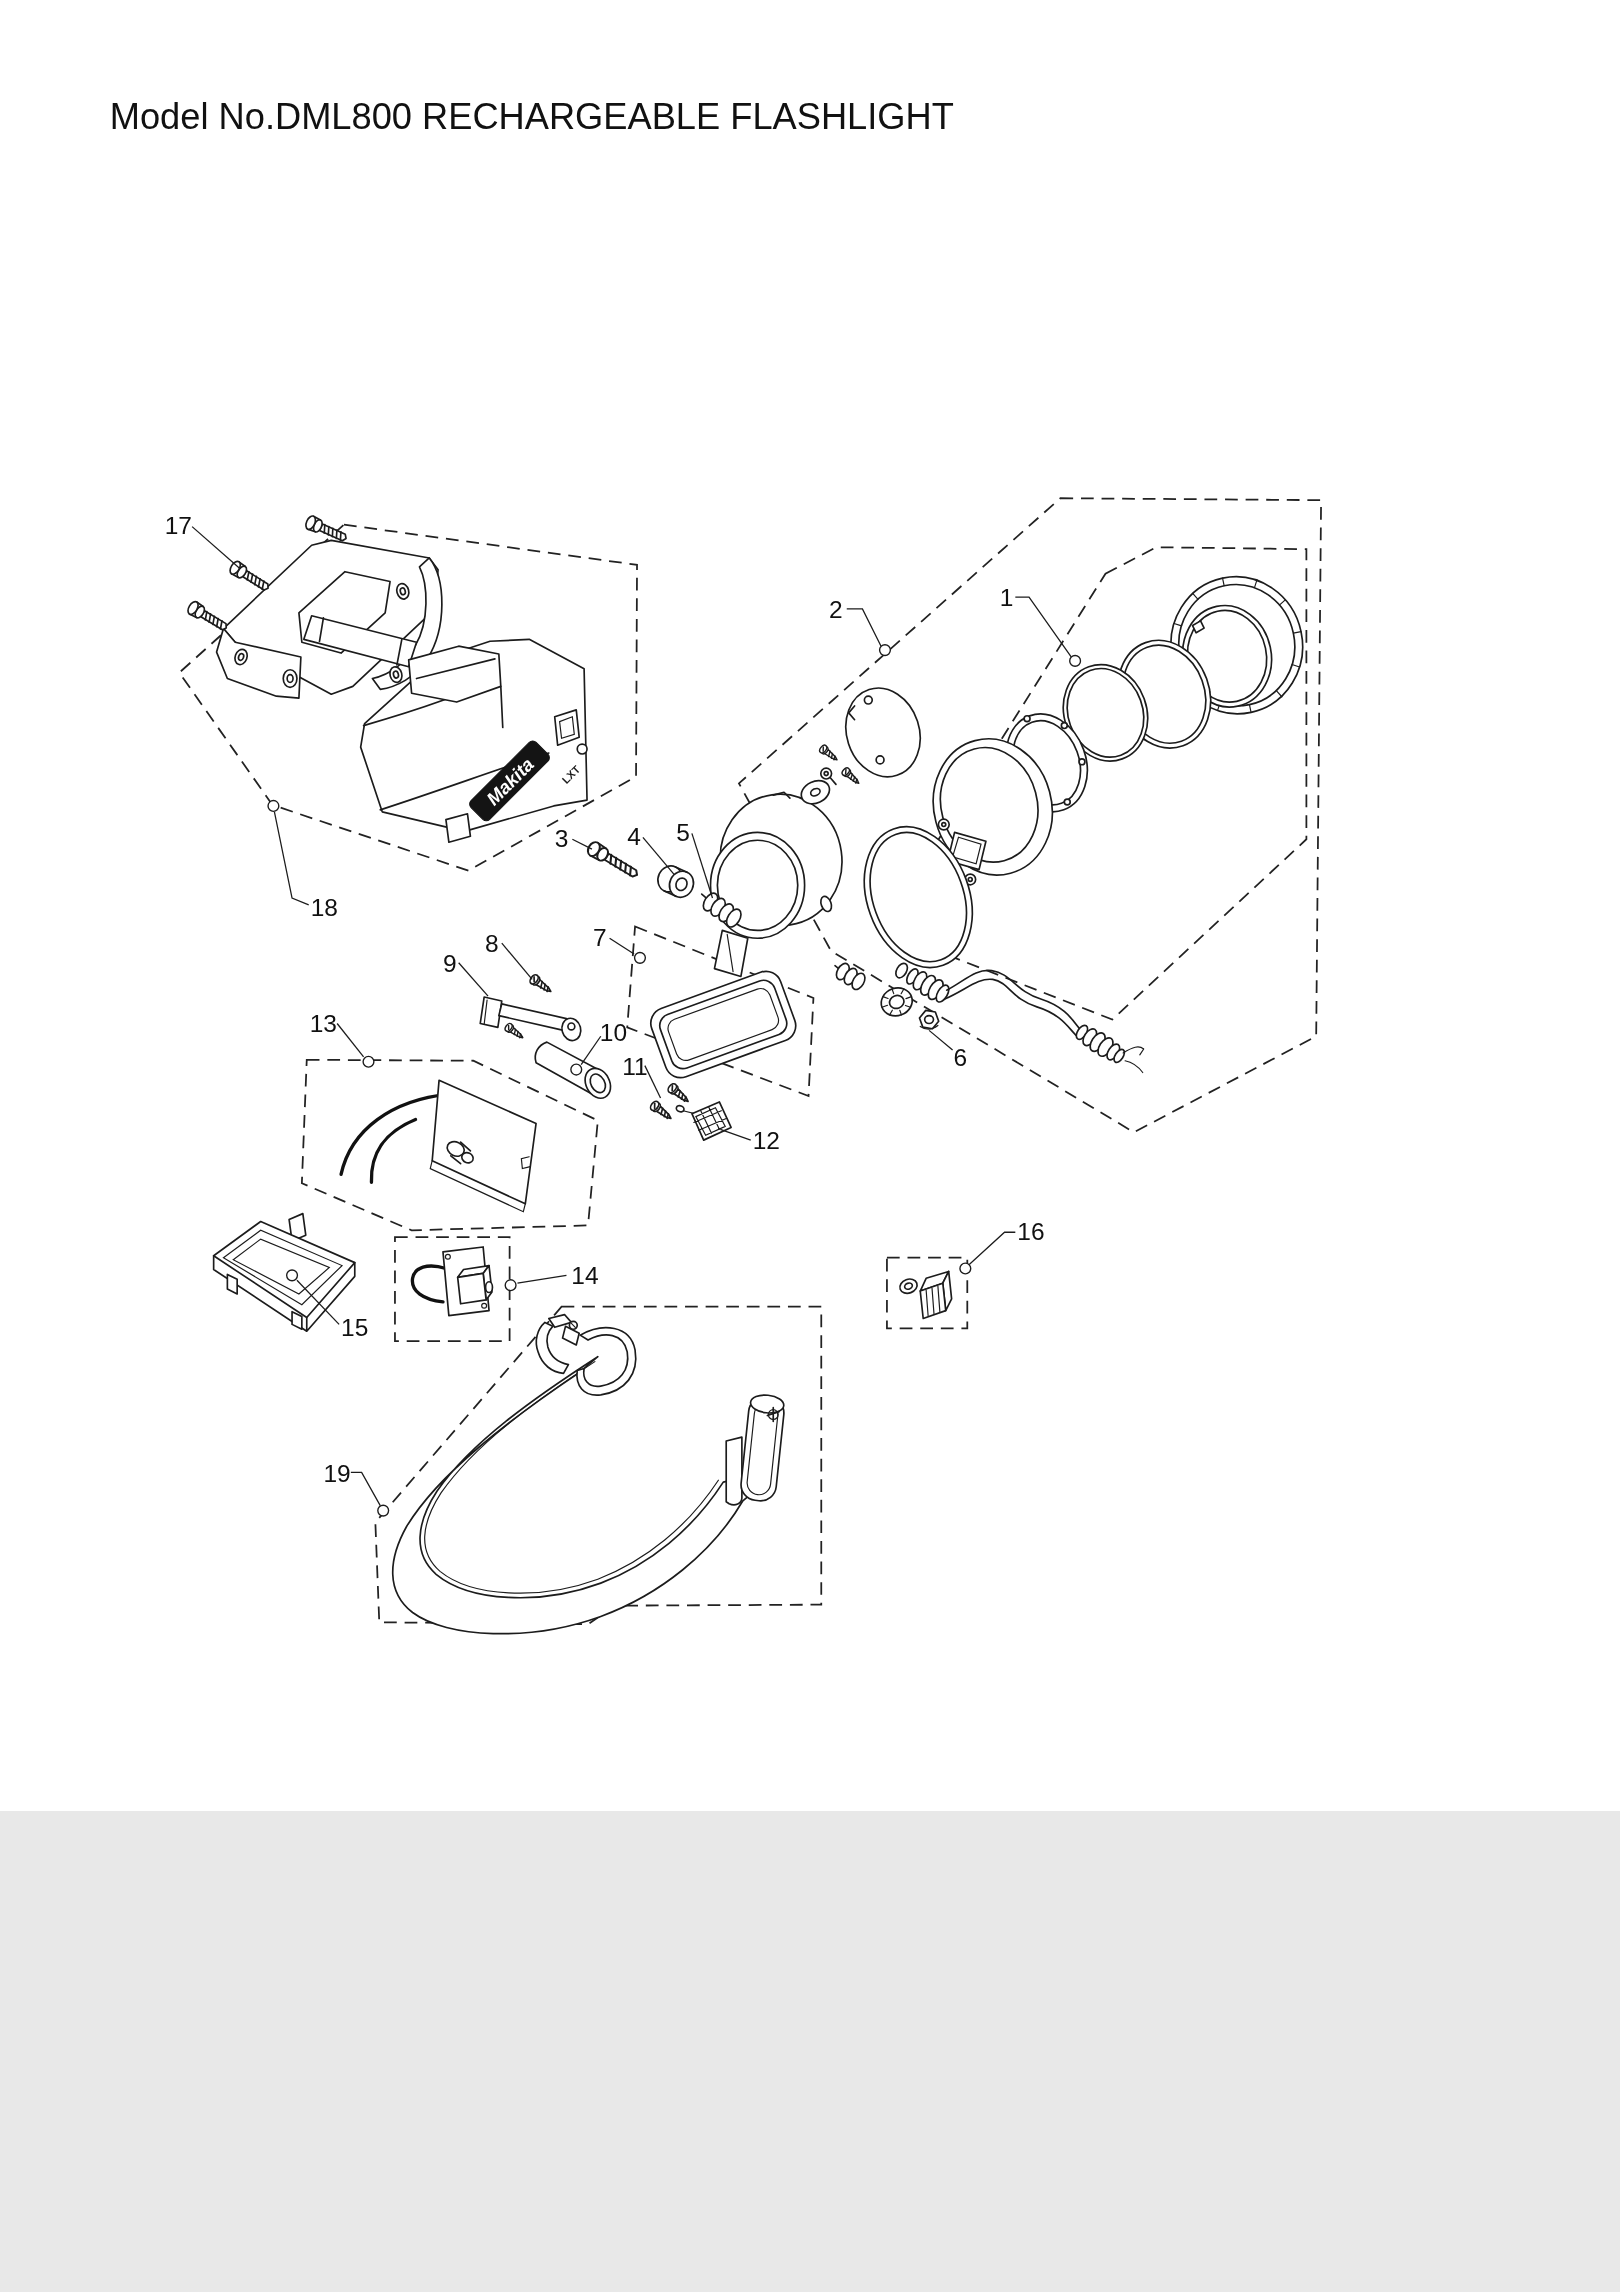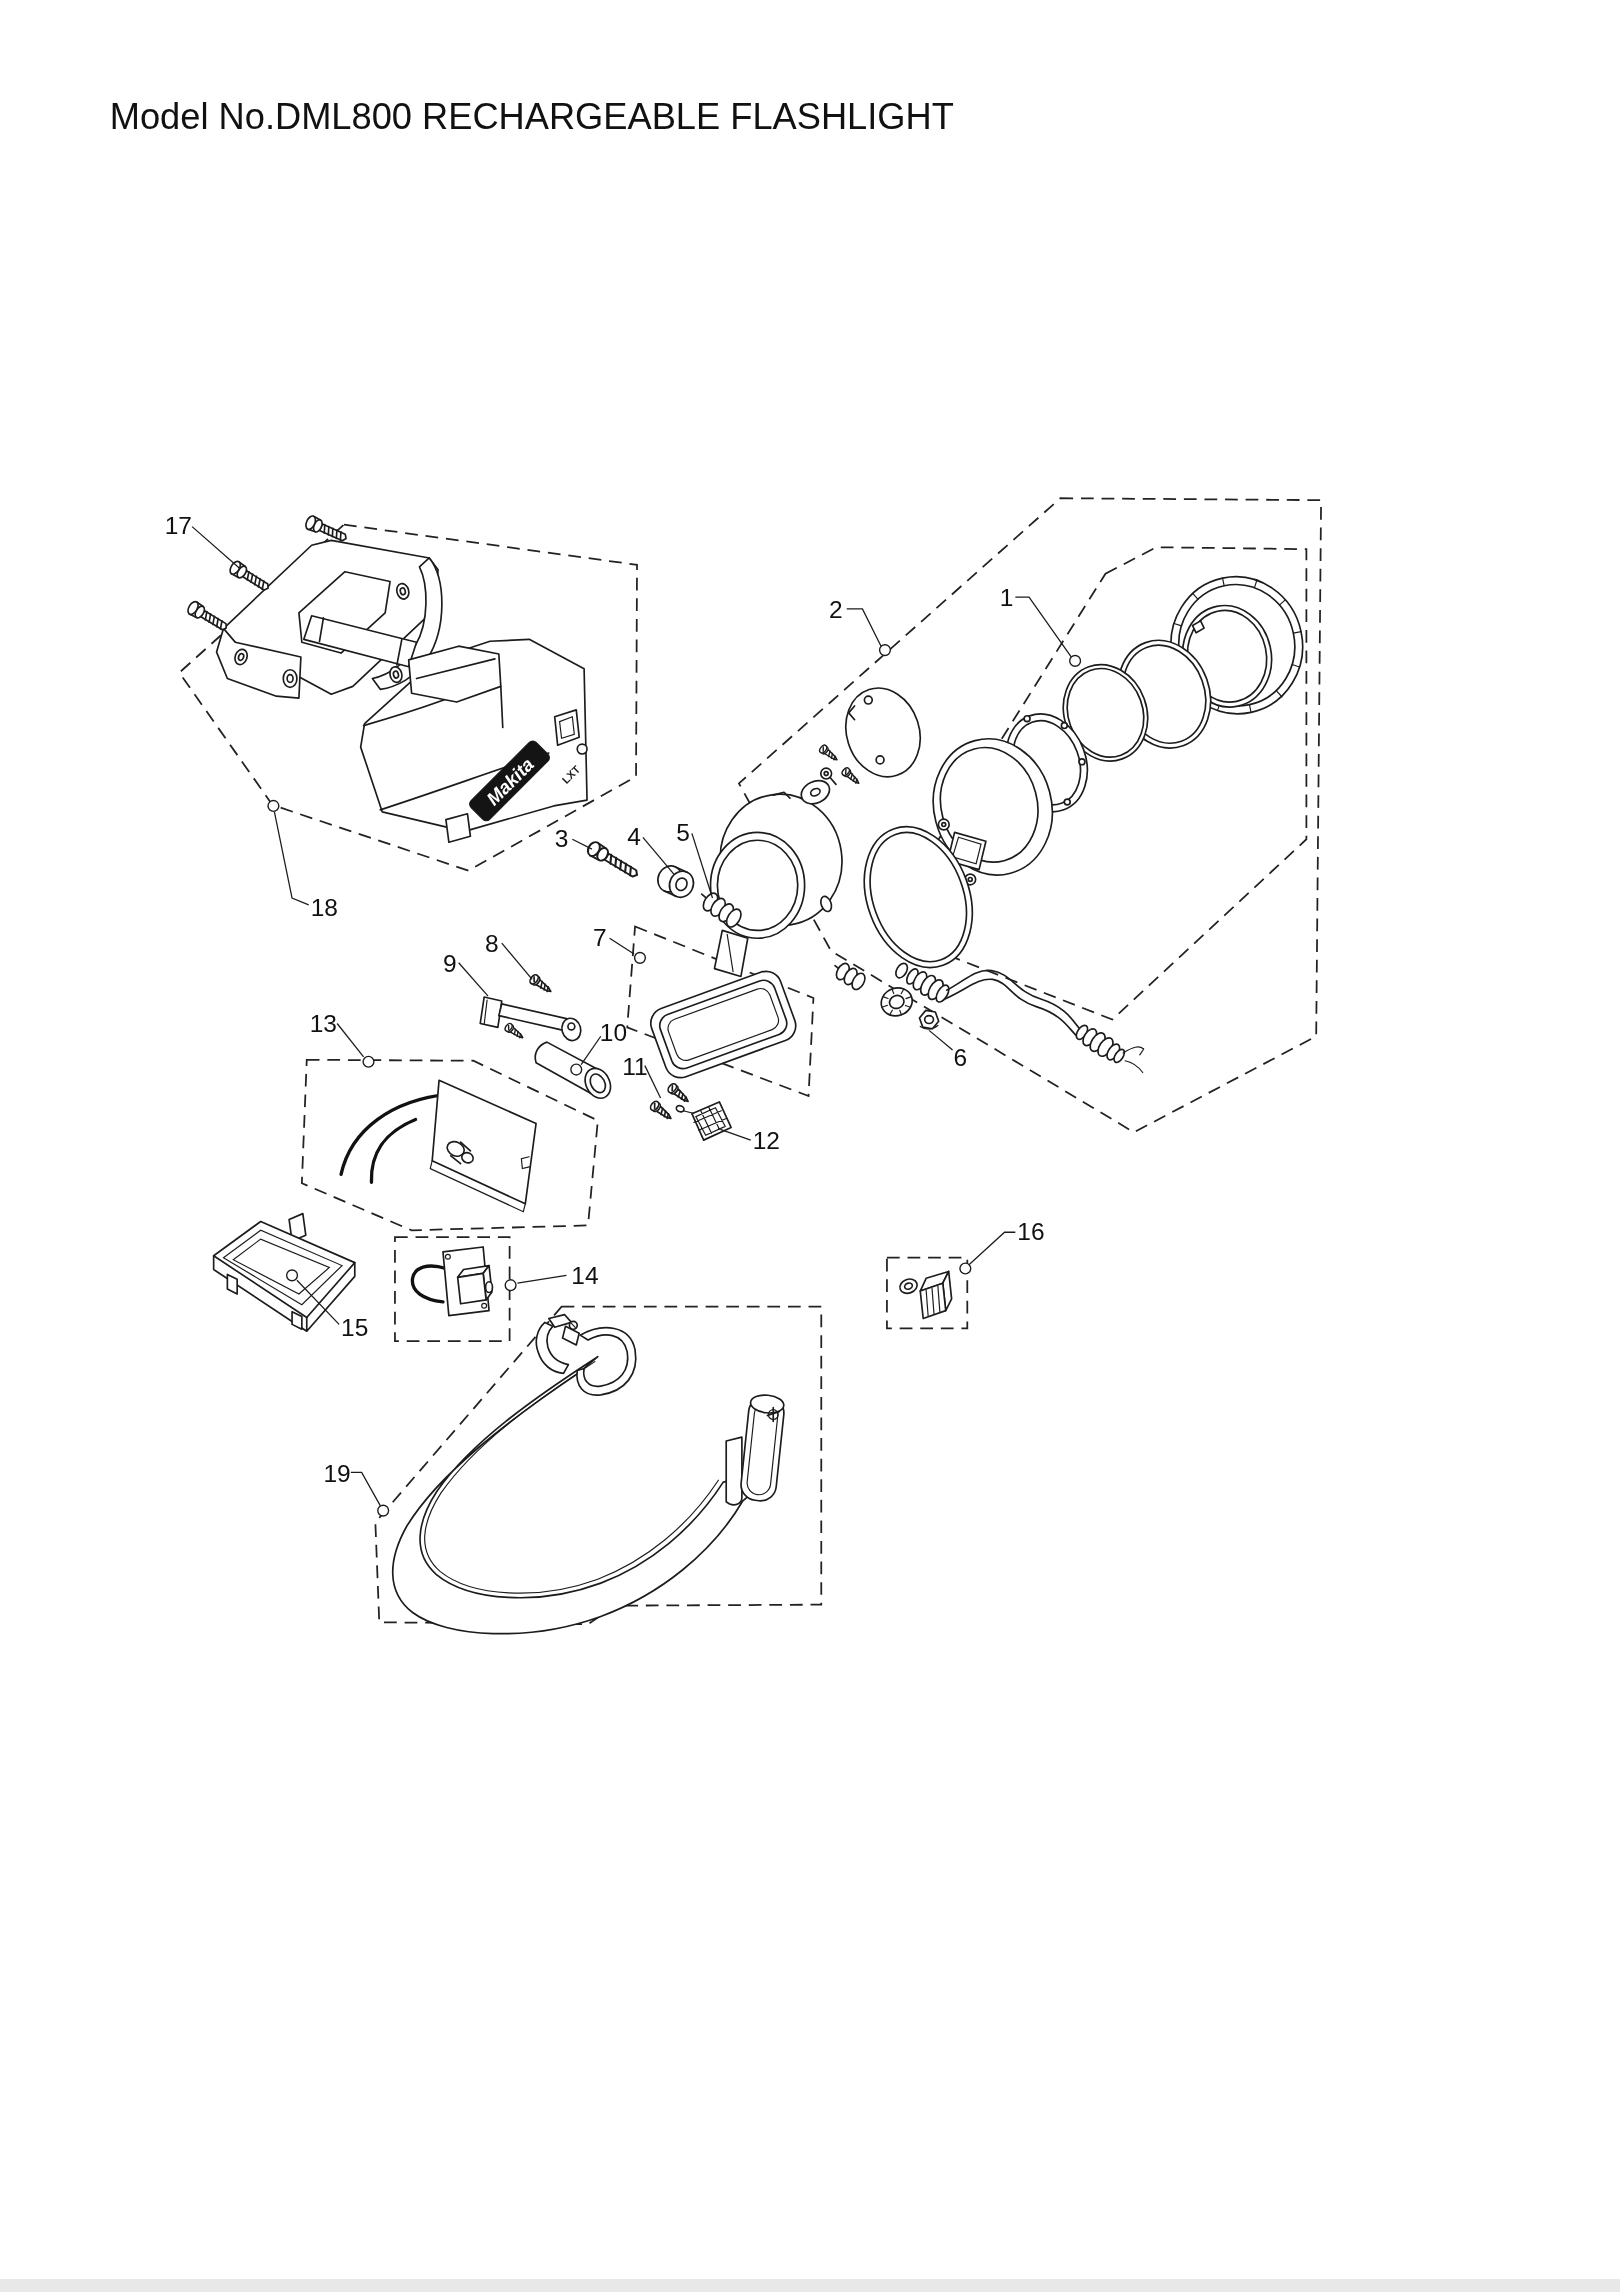--- a/index.html
+++ b/index.html
@@ -1,16 +1,16 @@
 <!DOCTYPE html>
 <html><head>
 <meta charset="utf-8">
 <style>
   html,body{margin:0;padding:0;background:#e8e8e8;}
-  .page{position:relative;width:1620px;height:2279px;background:#ffffff;margin:0 auto;
+  .page{position:relative;width:1620px;height:1811px;background:#ffffff;margin:0 auto;
         font-family:"Liberation Sans",sans-serif;overflow:hidden;}
   svg{position:absolute;left:0;top:0;}
   .s  {stroke:#1c1c1c;stroke-width:1.7;fill:none;stroke-linecap:round;stroke-linejoin:round;}
   .sf {stroke:#1c1c1c;stroke-width:1.7;fill:#ffffff;stroke-linejoin:round;}
   .sb {stroke:#1c1c1c;stroke-width:1.2;fill:none;stroke-linecap:round;}
   .dash{stroke:#222222;stroke-width:1.8;fill:none;stroke-dasharray:13 8;stroke-linejoin:miter;}
   .wire{stroke:#111;stroke-width:3.4;fill:none;stroke-linecap:round;}
   .leader{stroke:#1c1c1c;stroke-width:1.3;fill:none;}
   .callout{fill:#ffffff;stroke:#1c1c1c;stroke-width:1.4;}
   .plabel{font-family:"Liberation Sans",sans-serif;font-size:25px;fill:#111;}

